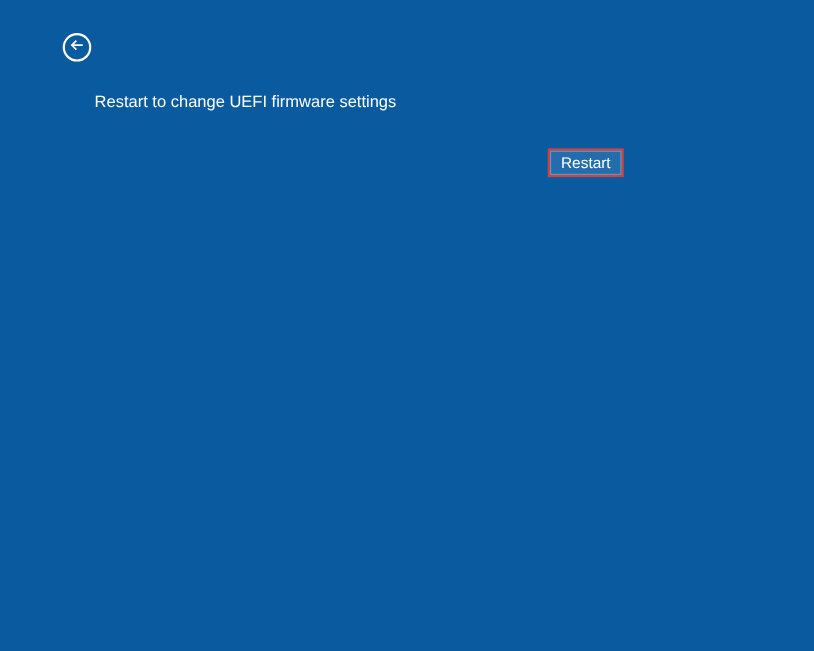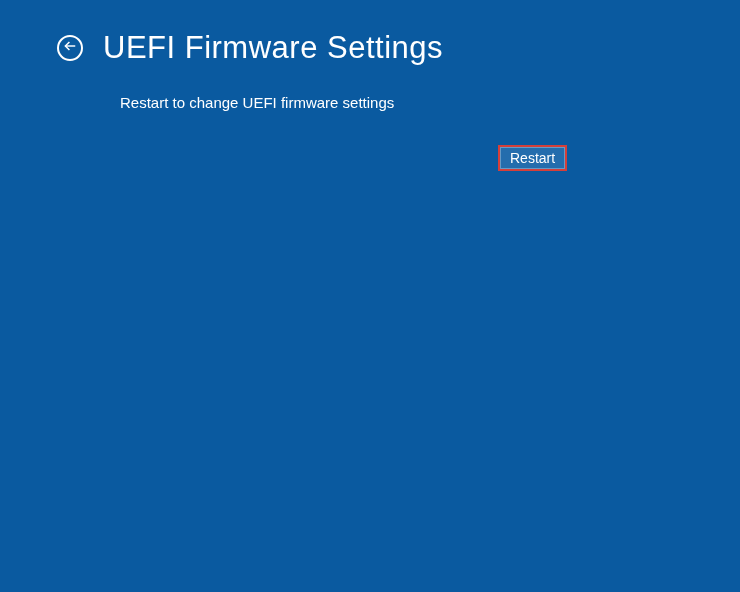--- a/index.html
+++ b/index.html
@@ -36,21 +36,21 @@
     .back-button svg {
       width: 14px;
       height: 14px;
     }
     .page-title {
       font-size: 31px;
       font-weight: 300;
       letter-spacing: 0.5px;
     }
     .description {
-      padding-left: 120px;
+      padding-left: 86px;
       padding-top: 28px;
       font-size: 15px;
       font-weight: 400;
     }
     .action-area {
       padding-left: 498px;
       padding-top: 34px;
     }
     .restart-button {
       background-color: #246dad;
@@ -70,20 +70,19 @@
 
 <div class="header">
   <div class="back-button">
     <span>
       <svg viewBox="0 0 24 24" fill="none" stroke="#ffffff" stroke-width="2.5">
         <line x1="21" y1="12" x2="4" y2="12"></line>
         <polyline points="11,5 4,12 11,19"></polyline>
       </svg>
     </span>
   </div>
-  <h1 class="page-title">UEFI Firmware Settings</h1>
 </div>
 
 <div class="description">Restart to change UEFI firmware settings</div>
 
 <div class="action-area">
   <button class="restart-button">Restart</button>
 </div>
 
 </body></html>

